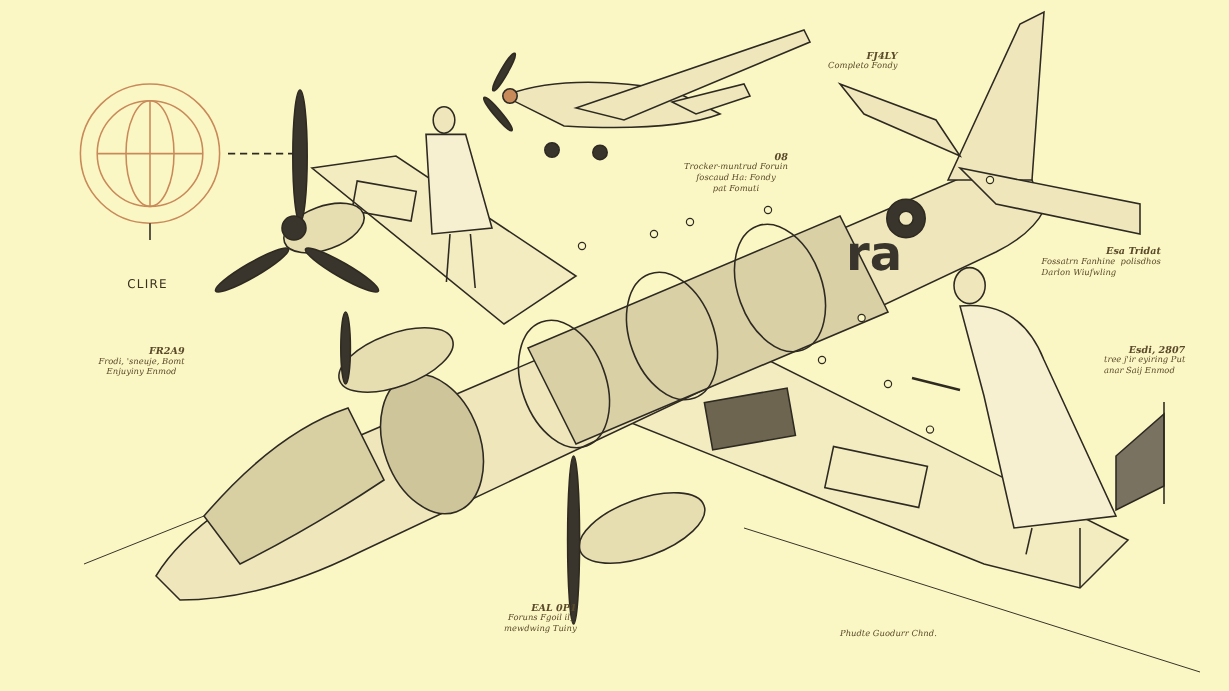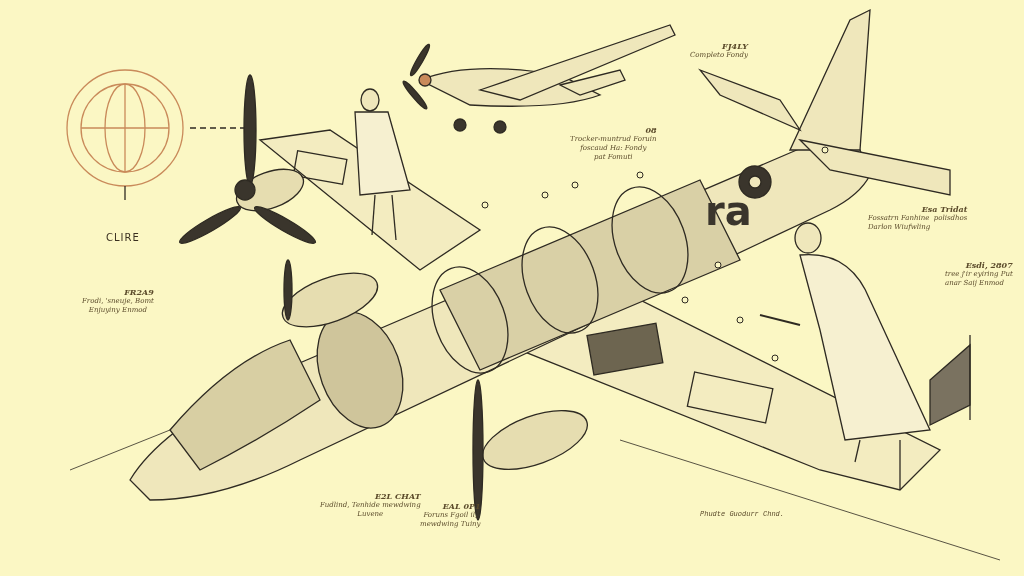--- a/index.html
+++ b/index.html
@@ -112,22 +112,20 @@
 </svg>
 
 <div class="seal-label">CLIRE</div>
 
 <div class="lbl" style="left:690px;top:42px;"><span class="t">FJ4LY</span><span>Completo Fondy</span></div>
 <div class="lbl" style="left:570px;top:126px;"><span class="t">08</span><span>Trocker-muntrud Foruin
 foscaud Ha: Fondy
 pat Fomuti</span></div>
 <div class="lbl" style="left:868px;top:205px;text-align:left;"><span class="t">Esa Tridat</span><span>Fossatrn Fanhine  polisdhos
 Darlon Wiufwling</span></div>
-<div class="lbl" style="left:920px;top:261px;text-align:left;margin-left:25px;"><span class="t">Esdi, 2807</span><span>tree j'ir eyiring Put
+<div class="lbl" style="left:920px;top:287px;text-align:left;"><span class="t">Esdi, 2807</span><span>tree j'ir eyiring Put
 anar Saij Enmod</span></div>
 <div class="lbl" style="left:82px;top:288px;"><span class="t">FR2A9</span><span>Frodi, 'sneuje, Bomt
 Enjuyiny Enmod</span></div>
-<div class="lbl" style="left:320px;top:492px;"><span class="t">E2L CHAT</span><span>Fudlind, Tenhide mewdwing
-Luvene</span></div>
 <div class="lbl" style="left:420px;top:502px;"><span class="t">EAL 0P1</span><span>Foruns Fgoil il,
 mewdwing Tuiny</span></div>
-<div class="lbl" style="left:700px;top:510px;font-family:Liberation Mono, monospace;"><span>Phudte Guodurr Chnd.</span></div>
+<div class="lbl" style="left:700px;top:524px;"><span>Phudte Guodurr Chnd.</span></div>
 </div>
 
 </body></html>

